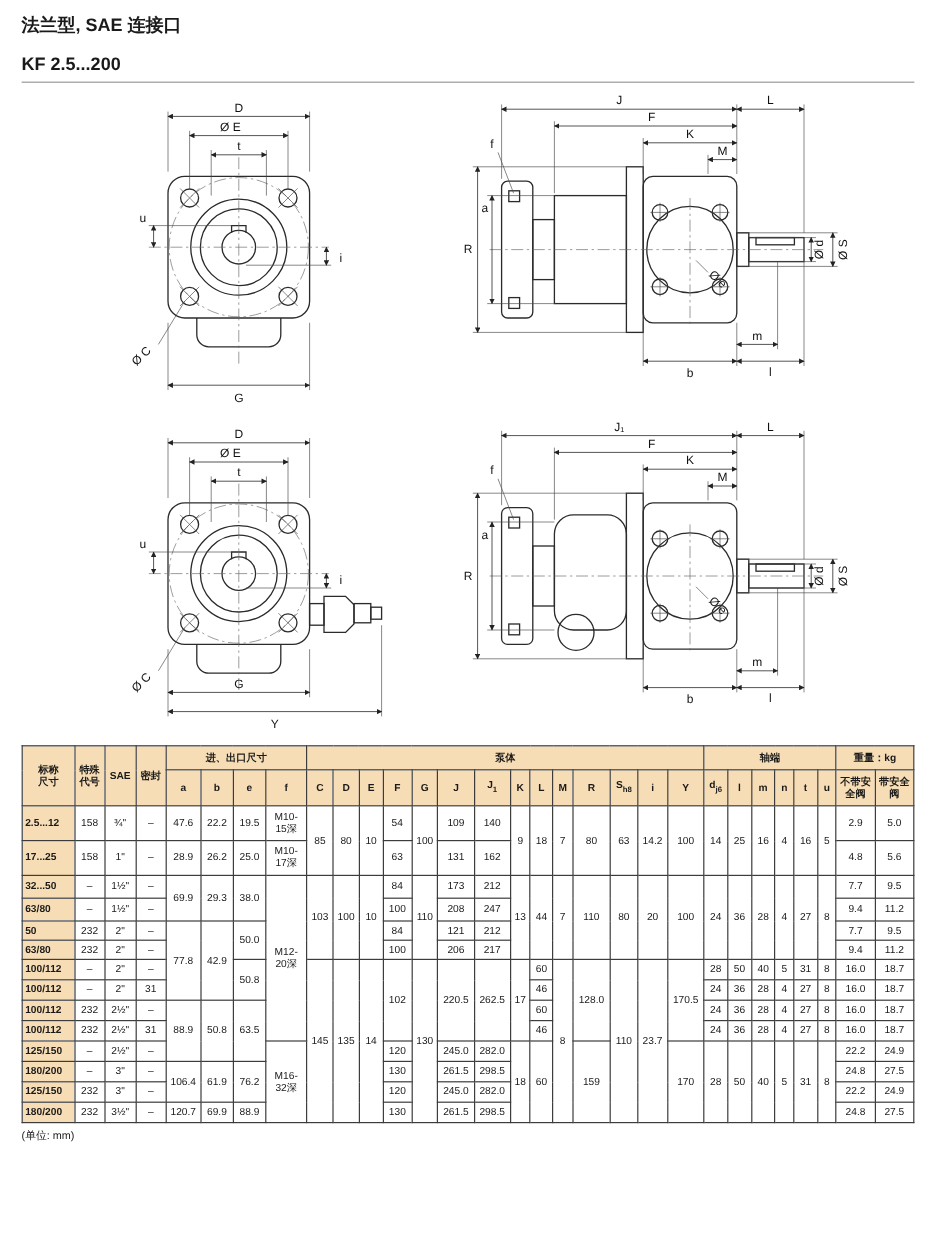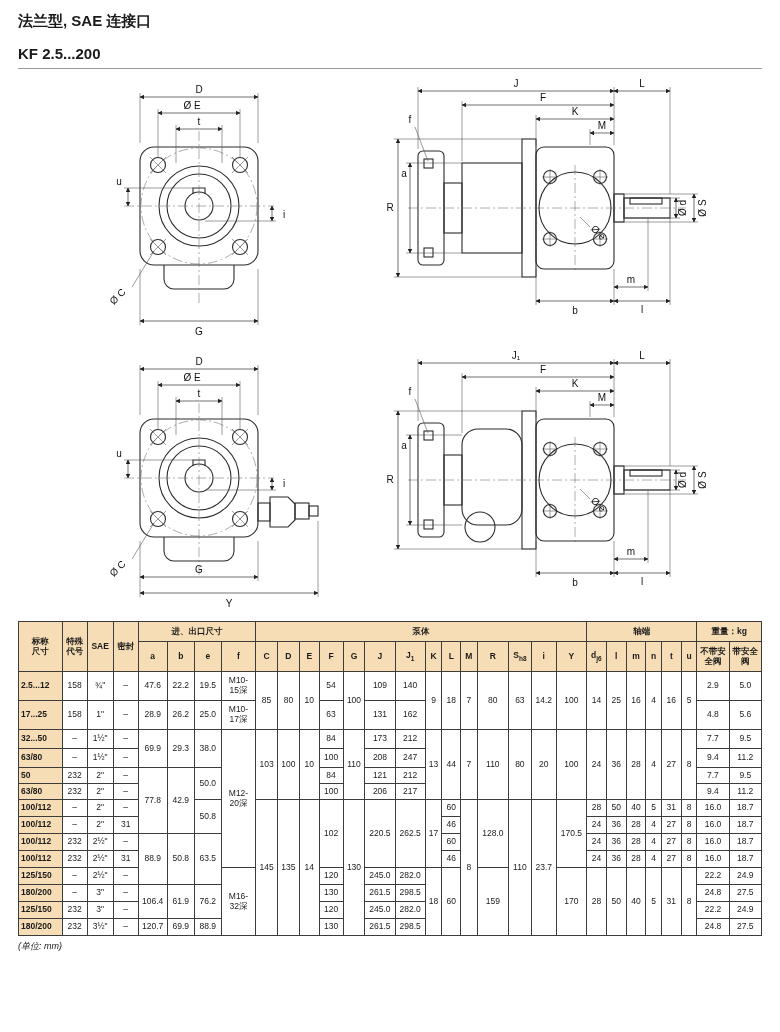--- a/index.html
+++ b/index.html
@@ -18,21 +18,21 @@
   .dim{fill:none;stroke:#333;stroke-width:0.7;marker-start:url(#ar);marker-end:url(#ar);}
   .dl{font-size:10px;fill:#111;text-anchor:middle;font-family:"Liberation Sans",sans-serif;}
   
   .spec-table{border-collapse:collapse;width:744px;table-layout:fixed;margin-top:8px;font-size:8.5px;}
   .spec-table th,.spec-table td{border:1px solid #3c3c3c;text-align:center;vertical-align:middle;padding:0 1px;line-height:1.15;white-space:pre-line;overflow:hidden;}
   .spec-table thead th{background:var(--hl,#f7ddb5);font-weight:bold;font-size:8.5px;}
   .spec-table thead tr:nth-child(1){height:20px;}
   .spec-table thead tr:nth-child(2){height:30px;}
   .spec-table td.hl{background:var(--hl,#f7ddb5);font-weight:bold;text-align:left;padding-left:2px;}
   .spec-table sub{font-size:6.5px;}
-  .footer-note{font-size:9px;margin-top:4px;font-style:italic;}
+  .footer-note{font-size:9px;margin-top:4px;}
 </style>
 </head>
 <body>
 
 <svg width="0" height="0" style="position:absolute">
   <defs>
     <marker id="ar" viewBox="0 0 10 10" refX="9" refY="5" markerWidth="6.5" markerHeight="6.5" orient="auto-start-reverse">
       <path d="M0,0 L10,5 L0,10 z" fill="#222"></path>
     </marker>
   </defs>

